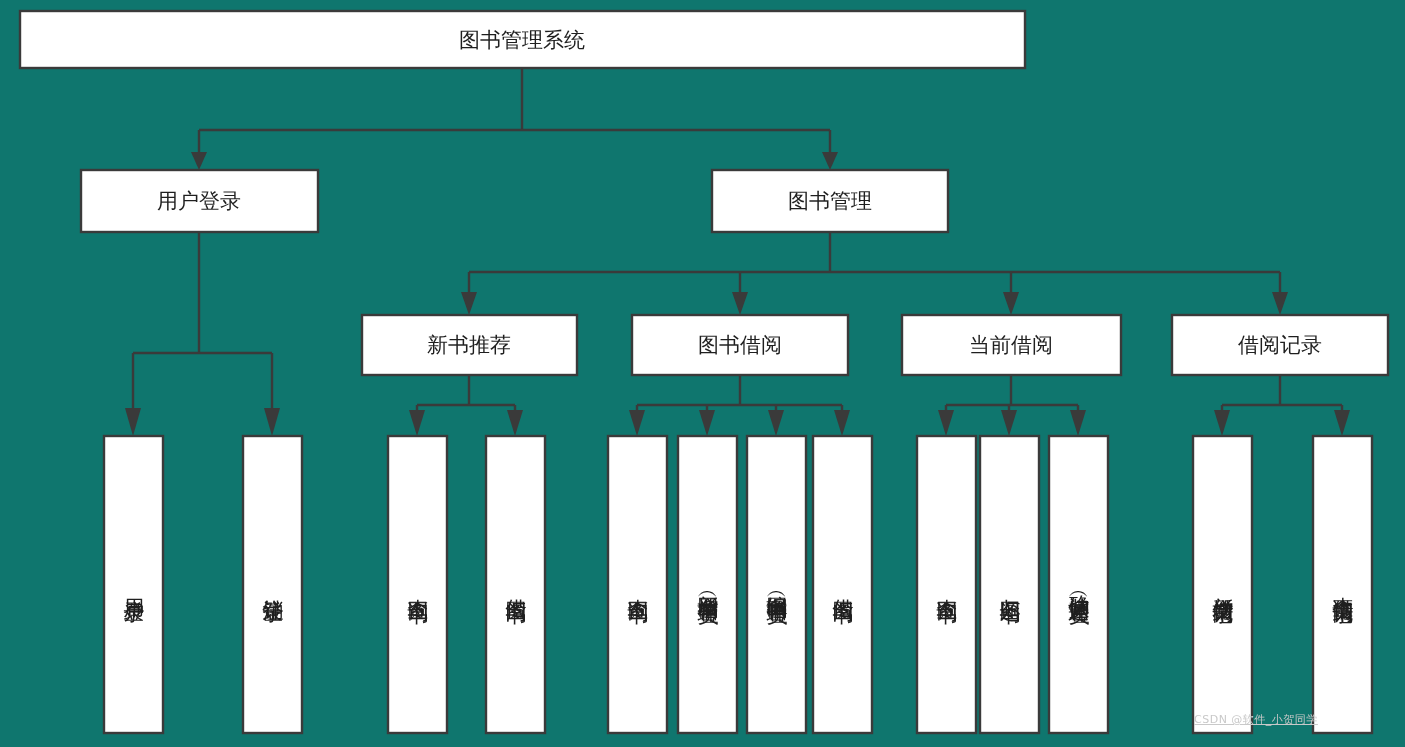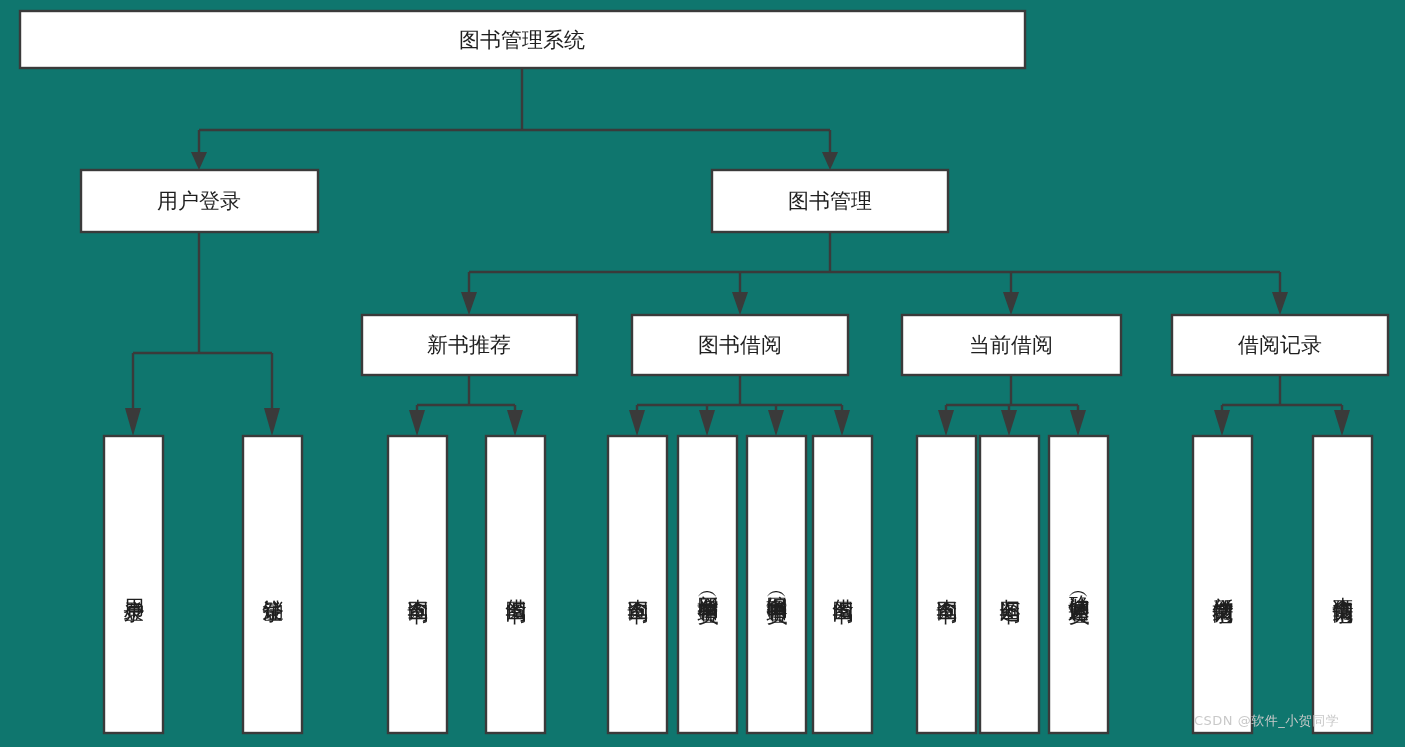--- a/index.html
+++ b/index.html
@@ -68,24 +68,25 @@
     align-items: center;
     justify-content: center;
     letter-spacing: 1.5px;
     pointer-events: none;
   }
   .watermark {
     position: absolute;
     left: 1194px;
     top: 712px;
     font-family: "DejaVu Sans", "Liberation Sans", sans-serif;
-    font-size: 13px;
+    font-size: 11px;
     color: #c9c9c9;
     white-space: nowrap;
     letter-spacing: 0.5px;
+    text-decoration: underline;
   }
 </style>
 </head>
 <body>
 
 <div id="diagram-root">
 
   <svg id="tree-svg" viewBox="0 0 1405 747">
     <defs></defs>
 

